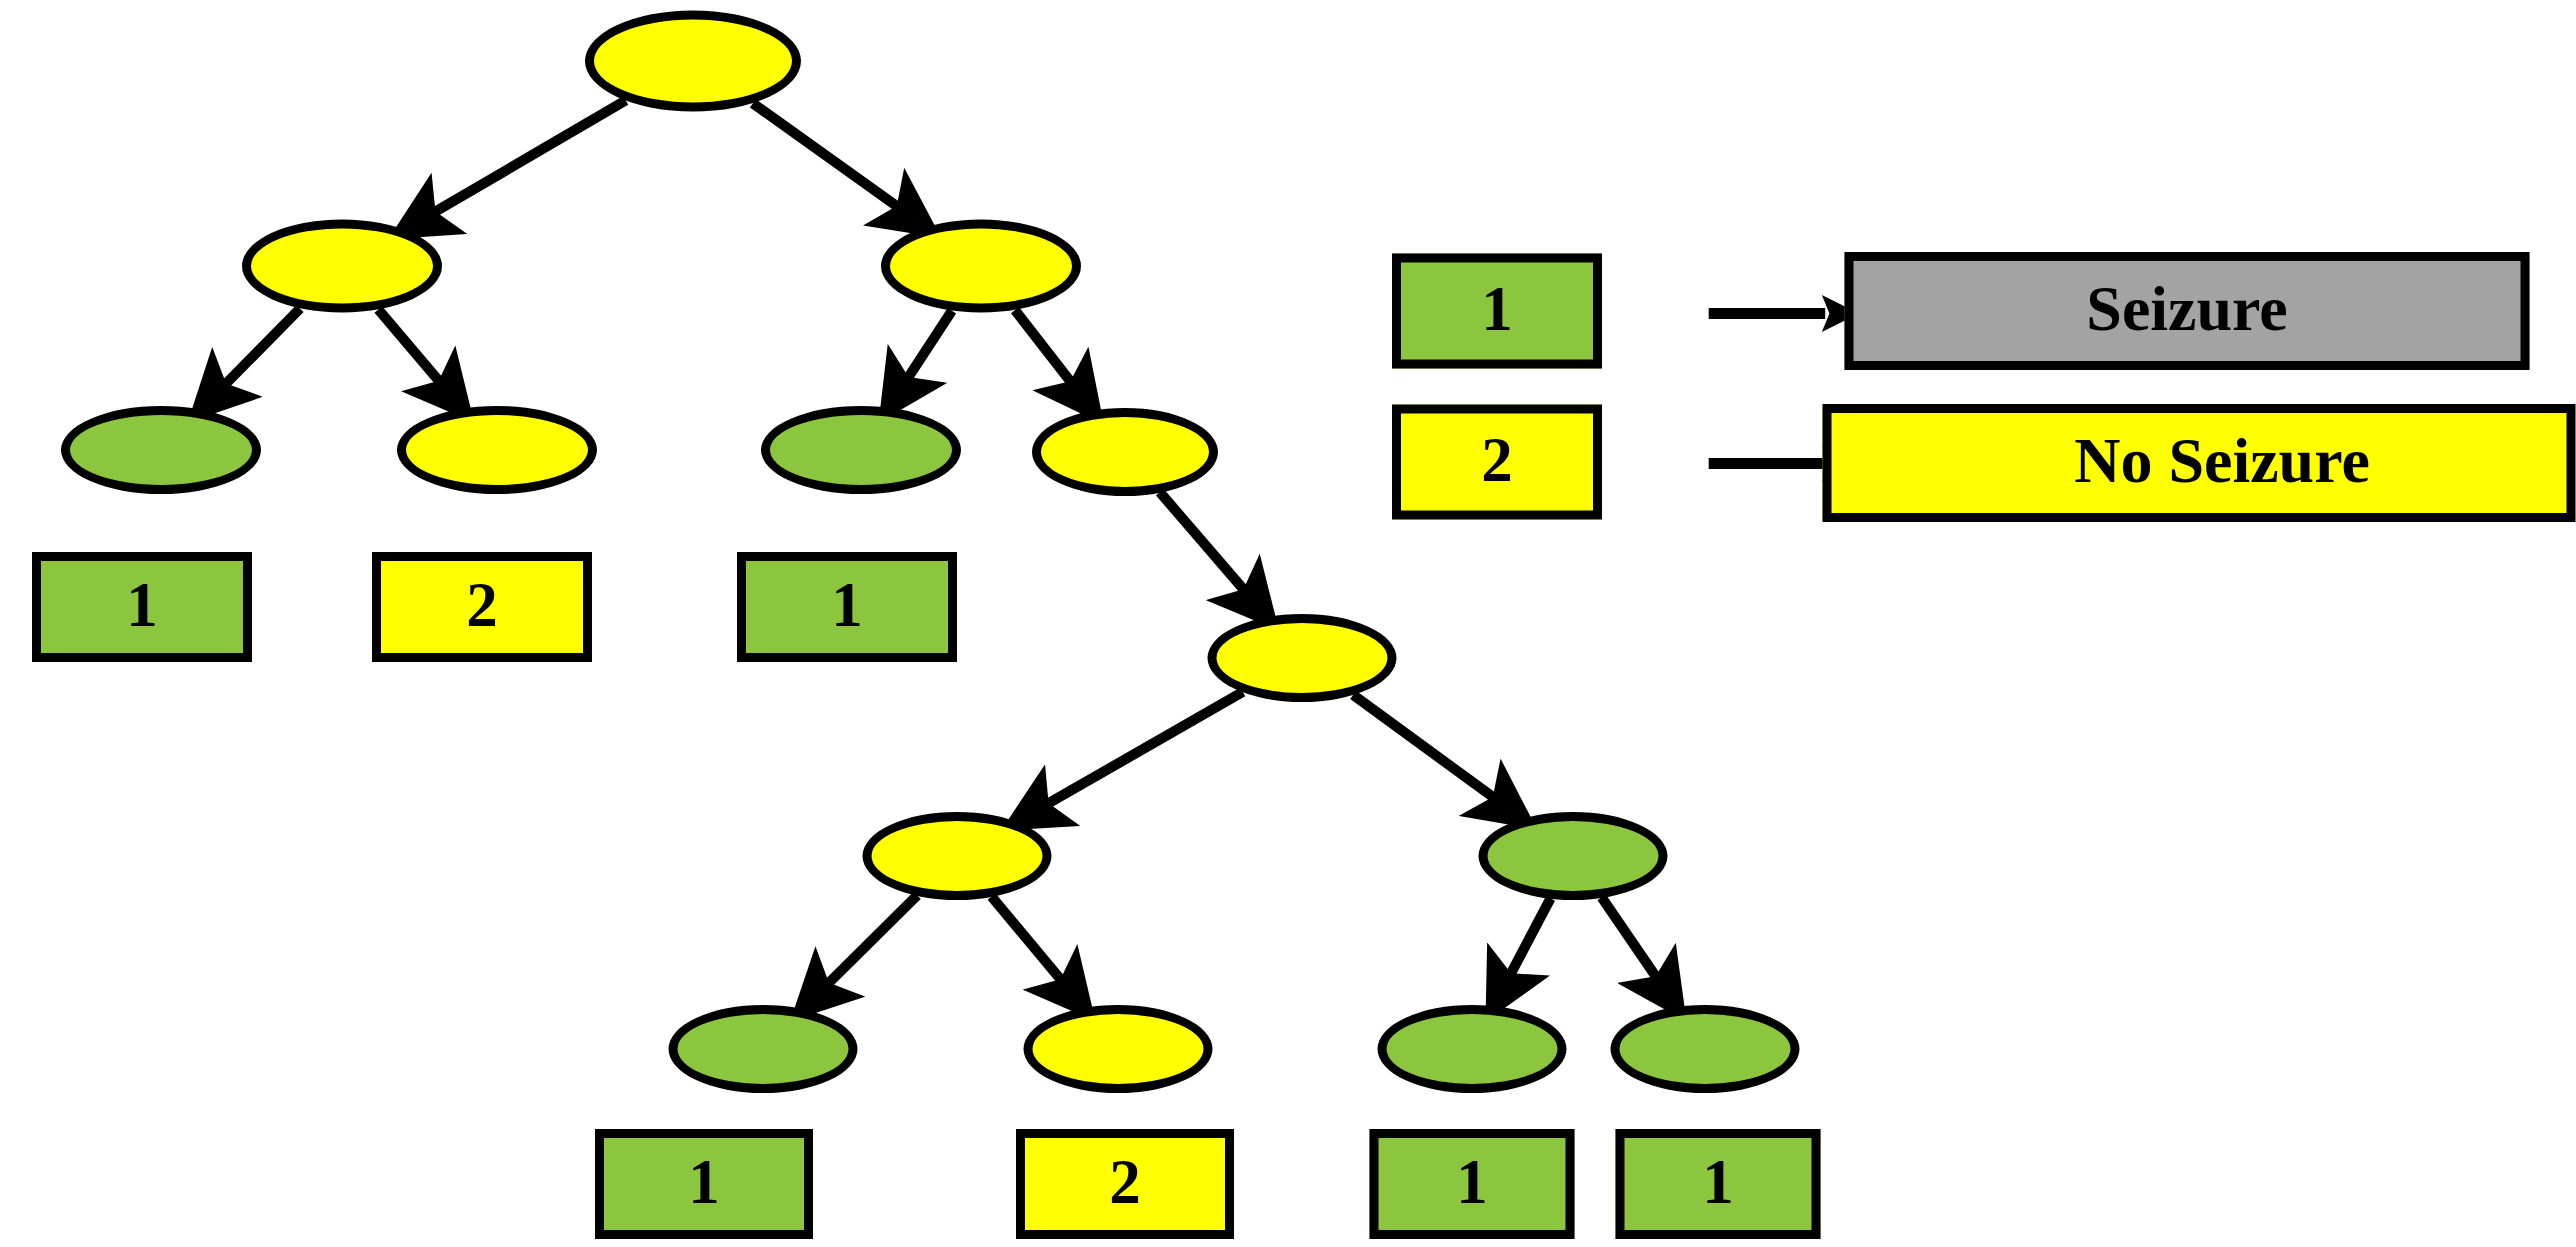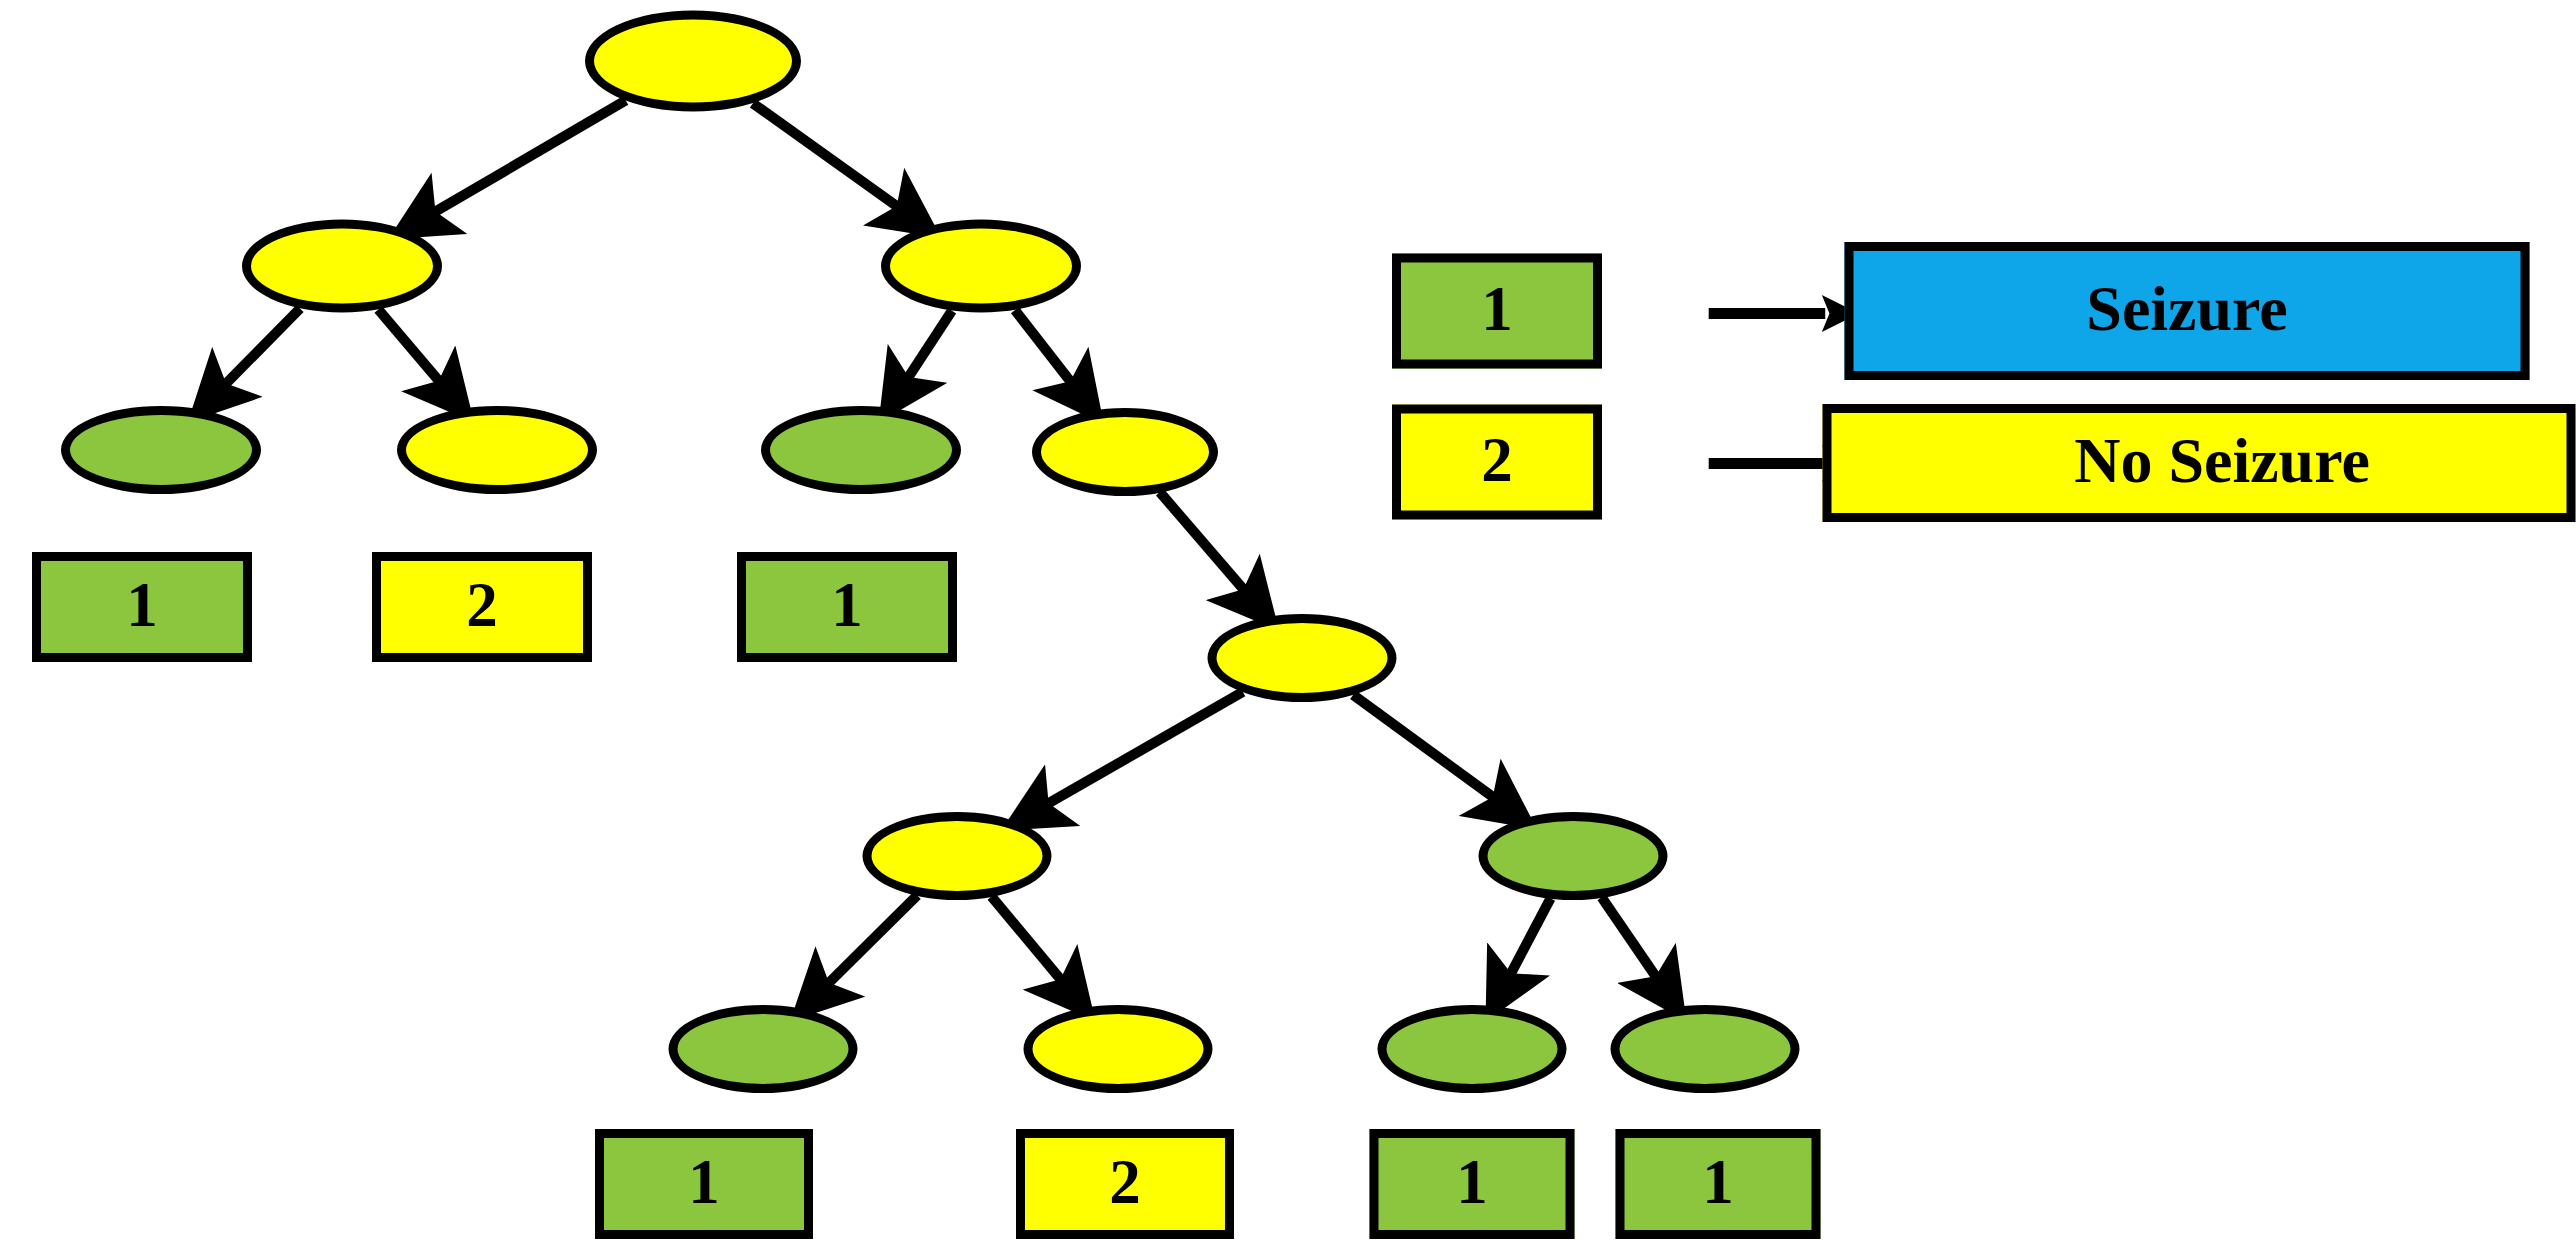--- a/index.html
+++ b/index.html
@@ -144,21 +144,21 @@
 
   <div id="legend-group">
 
     <div class="legend-box legend-key" style="left:1497px; top:311px; width:210px; height:115px; background:#8CC63F; font-size:63px;">
       <span>1</span>
     </div>
     <svg style="position:absolute; left:1707px; top:288px; width:152px; height:51px; z-index:2;" viewBox="0 0 180 60">
       <line x1="2" y1="30" x2="140" y2="30" stroke="#000000" stroke-width="13"></line>
       <polygon points="136,8 180,30 136,52 145,30" fill="#000000"></polygon>
     </svg>
-    <div class="legend-box legend-label" style="left:2187px; top:311px; width:685px; height:138px; background:#0ea5e9; font-size:64px;">
+    <div class="legend-box legend-label" style="left:2187px; top:311px; width:685px; height:118px; background:#a3a3a3; font-size:64px;">
       <span>Seizure</span>
     </div>
 
     <div class="legend-box legend-key" style="left:1497px; top:462px; width:210px; height:115px; background:#FFFF00; font-size:63px;">
       <span>2</span>
     </div>
     <svg style="position:absolute; left:1707px; top:438px; width:152px; height:51px; z-index:2;" viewBox="0 0 180 60">
       <line x1="2" y1="30" x2="140" y2="30" stroke="#000000" stroke-width="13"></line>
       <polygon points="136,8 180,30 136,52 145,30" fill="#000000"></polygon>
     </svg>

